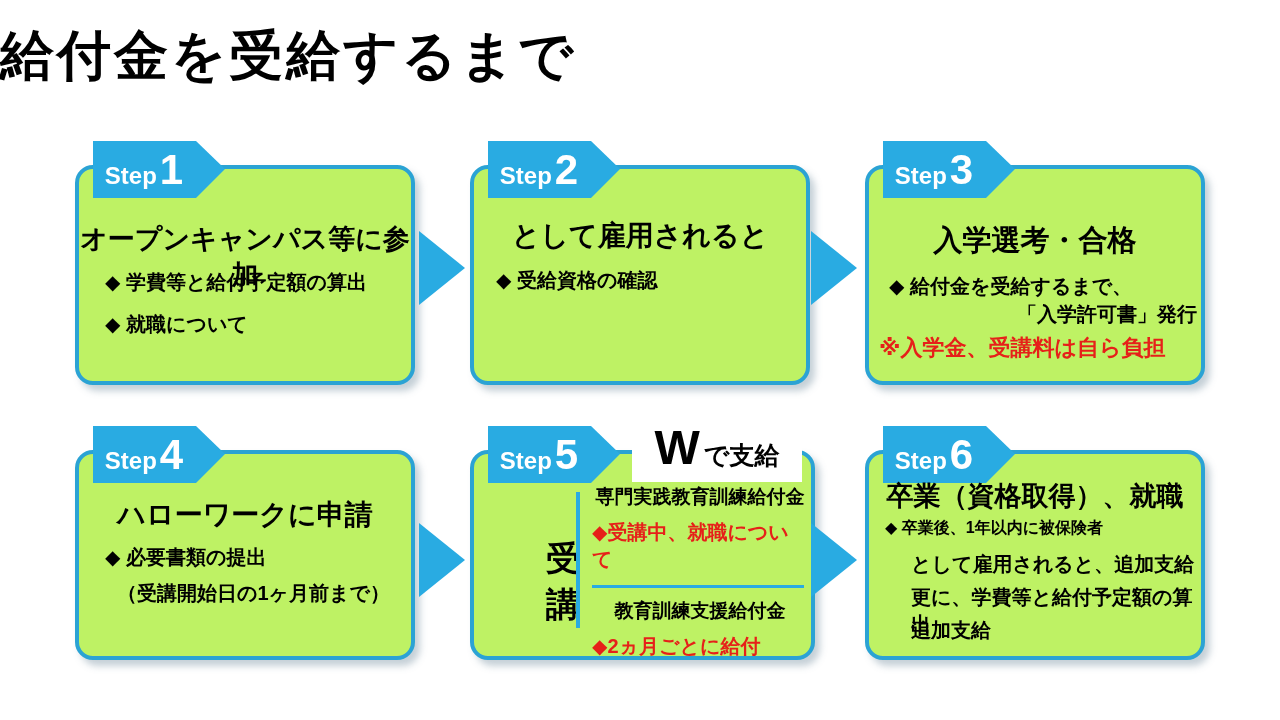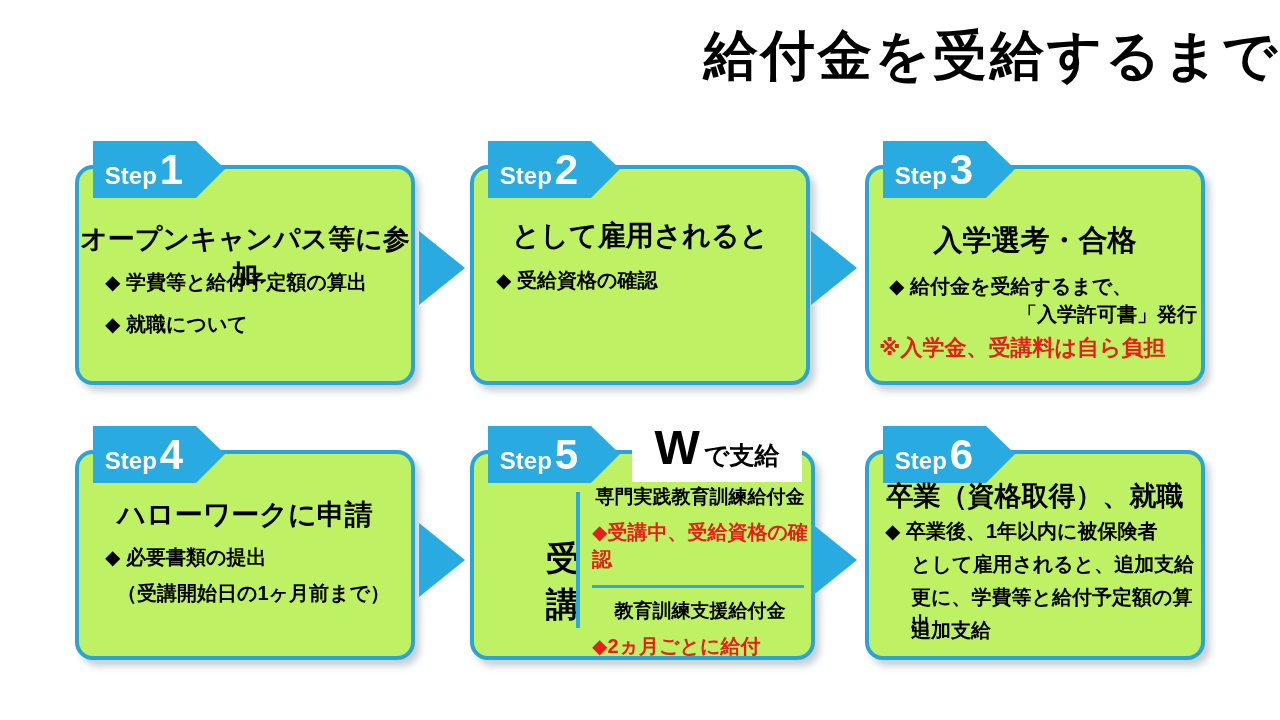--- a/index.html
+++ b/index.html
@@ -6,21 +6,21 @@
     --blue:#29abe2;
     --border-blue:#2ba3d4;
     --red:#e62019;
     --ink:#111111;
   }
   *{margin:0;padding:0;box-sizing:border-box;}
   html,body{width:1280px;height:720px;background:#ffffff;overflow:hidden;
     font-family:"Liberation Sans","DejaVu Sans",sans-serif;color:var(--ink);}
   .stage{position:relative;width:1280px;height:720px;background:#ffffff;}
 
-  .title{position:absolute;top:20px;left:0;width:1280px;text-align:right;
+  .title{position:absolute;top:20px;left:0;width:1280px;text-align:left;
     font-size:54px;font-weight:900;letter-spacing:3px;color:#000;}
 
   
   .box{position:absolute;background:#bef264;border:4px solid var(--border-blue);
     border-radius:18px;box-shadow:5px 6px 7px rgba(90,120,140,0.35);}
   .box1{left:75px;top:165px;width:340px;height:220px;}
   .box2{left:470px;top:165px;width:340px;height:220px;}
   .box3{left:865px;top:165px;width:340px;height:220px;}
   .box4{left:75px;top:450px;width:340px;height:210px;}
   .box5{left:470px;top:450px;width:345px;height:210px;}
@@ -115,34 +115,34 @@
       <span class="step-num">5</span>
     </div>
     <div class="w-label">
       <span class="w-big">W</span>
       <span class="w-small">で支給</span>
     </div>
     <div class="jyuko">受　講</div>
     <div class="vline"></div>
     <div class="s5col">
       <div class="t">専門実践教育訓練給付金</div>
-      <div class="r">◆受講中、受給資格の確認</div>
+      <div class="r">◆受講中、就職について</div>
       <div class="hline"></div>
       <div class="t">教育訓練支援給付金</div>
       <div class="r">◆2ヵ月ごとに給付</div>
     </div>
   </div>
 
   <div class="box box6">
     <div class="tab">
       <span class="step-word">Step</span>
       <span class="step-num">6</span>
     </div>
     <div class="heading" style="top:24px;font-size:27px;">卒業（資格取得）、就職</div>
-    <div class="bullet" style="left:16px;top:64px;font-size:20px;">◆ 卒業後、1年以内に被保険者</div>
+    <div class="bullet" style="left:16px;top:64px;font-size:16px;">◆ 卒業後、1年以内に被保険者</div>
     <div class="bullet" style="left:42px;top:97px;font-size:20px;">として雇用されると、追加支給</div>
     <div class="bullet" style="left:42px;top:130px;font-size:20px;">更に、学費等と給付予定額の算出</div>
     <div class="bullet" style="left:42px;top:163px;font-size:20px;">追加支給</div>
   </div>
 
   <div class="flow-arrow arrow1"></div>
   <div class="flow-arrow arrow2"></div>
   <div class="flow-arrow arrow3"></div>
   <div class="flow-arrow arrow4"></div>
 

